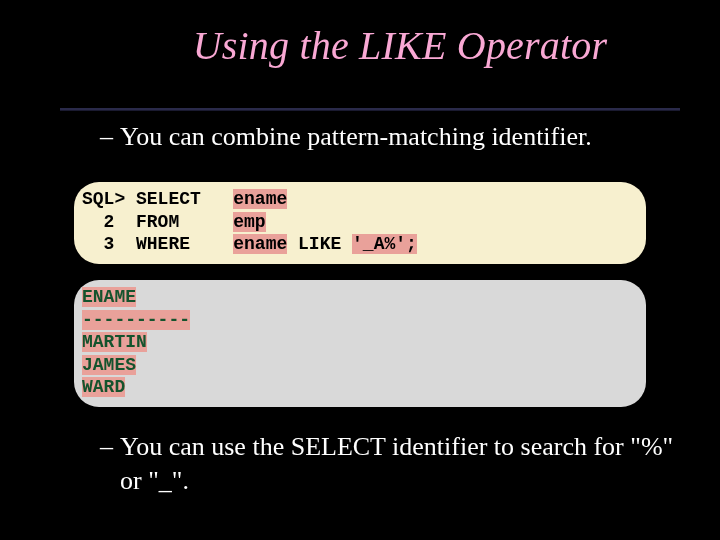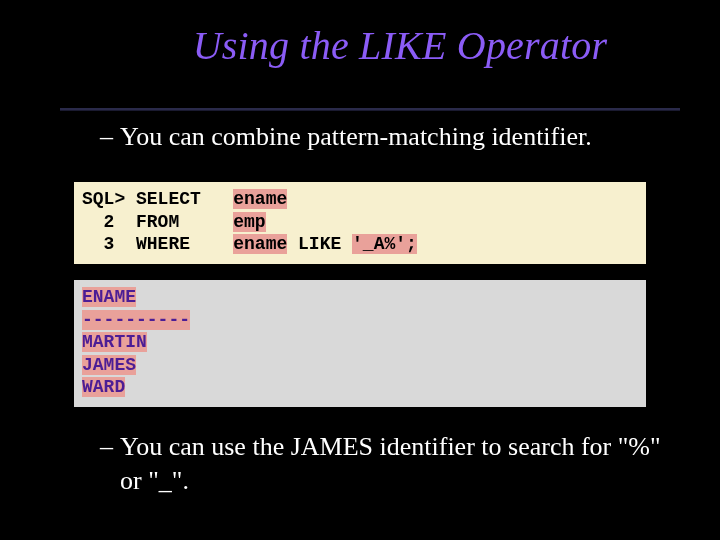--- a/index.html
+++ b/index.html
@@ -14,21 +14,21 @@
   }
   .slide {
     width: 720px;
     height: 540px;
     position: relative;
     background: #000;
   }
   .title {
     font-style: italic;
     font-size: 40px;
-    color: #8b5cf6;
+    color: #f9a8d4;
     text-align: center;
     padding-top: 22px;
     padding-left: 120px;
     padding-right: 40px;
     letter-spacing: 0.2px;
   }
   .hr {
     position: absolute;
     left: 60px;
     right: 40px;
@@ -68,30 +68,31 @@
     position: absolute;
     left: 74px;
     width: 572px;
     font-family: "Courier New", Courier, monospace;
     font-size: 18px;
     font-weight: bold;
     line-height: 1.25;
     padding: 6px 8px 8px 8px;
     box-sizing: border-box;
     white-space: pre;
+    border-radius: 25px;
   }
   .sql-block {
     top: 182px;
     background: #f7f0cf;
     color: #000;
   }
   .result-block {
     top: 280px;
     background: #d9d9d9;
-    color: #4c1d95;
+    color: #14532d;
   }
   .hl {
     background: #e9a19a;
   }
   .bullet-area-2 {
     position: absolute;
     left: 100px;
     right: 40px;
     top: 430px;
     color: #fff;
@@ -120,17 +121,17 @@
 
   <div class="code-block result-block"><span class="hl">ENAME</span>
 <span class="hl">----------</span>
 <span class="hl">MARTIN</span>
 <span class="hl">JAMES</span>
 <span class="hl">WARD</span></div>
 
   <div class="bullet-area-2">
     <div class="bullet">
       <span class="dash">–</span>
-      <span class="bullet-text">You can use the JAMES identifier to search for "%" or "_".</span>
+      <span class="bullet-text">You can use the SELECT identifier to search for "%" or "_".</span>
     </div>
   </div>
 
 </div>
 
 </body></html>

